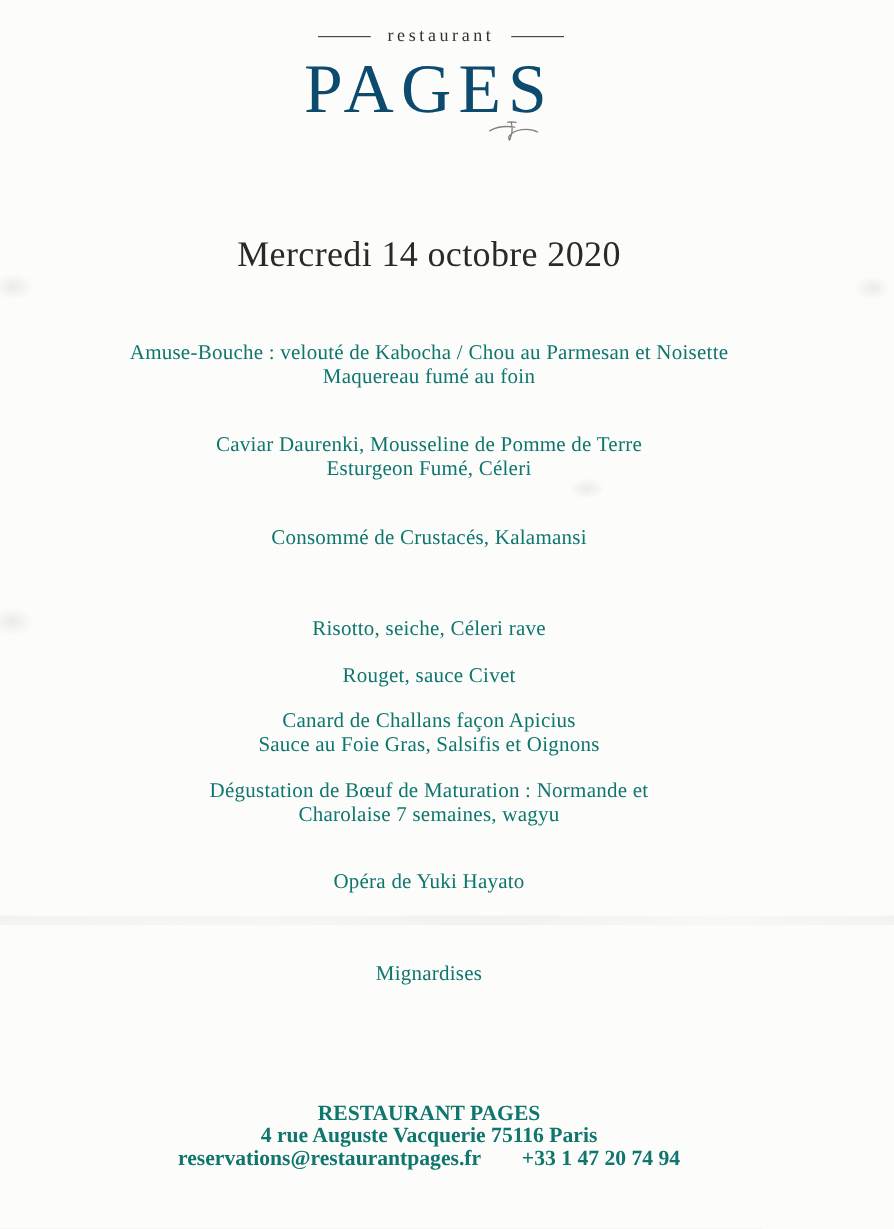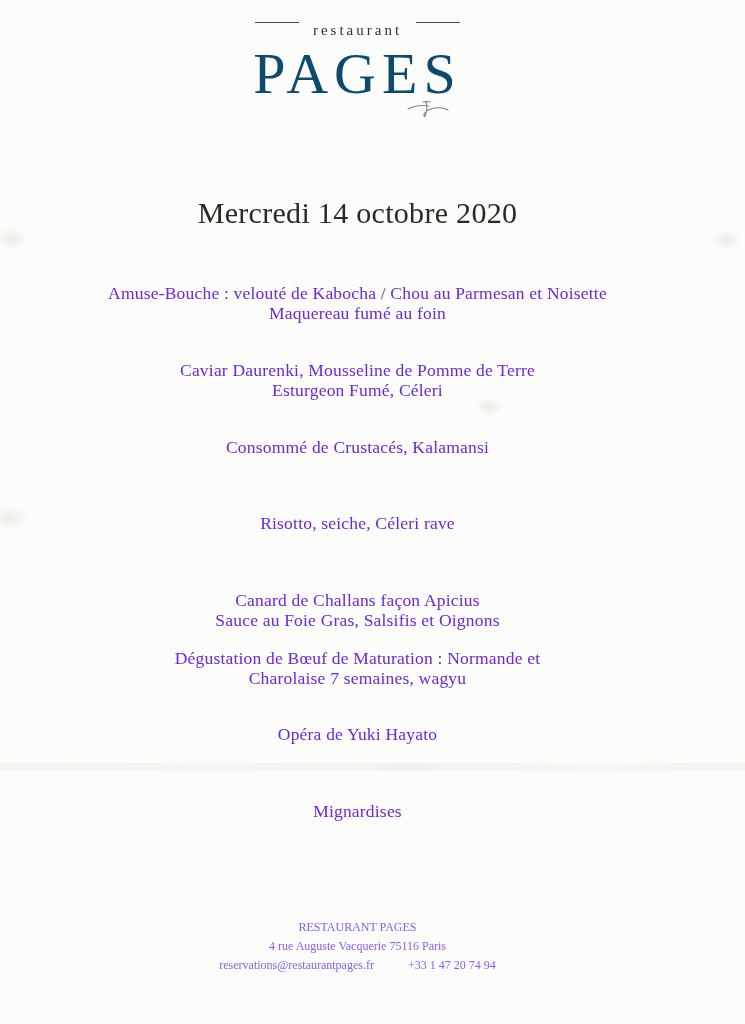--- a/index.html
+++ b/index.html
@@ -20,26 +20,27 @@
   .block{
     position:absolute;
     left:0;
     width:715px;
     text-align:center;
   }
   
   .brand-row{
     top:22px;
     display:flex;
-    align-items:flex-start;
+    align-items:center;
     justify-content:center;
     gap:14px;
     letter-spacing:3px;
     font-size:15px;
     color:#33312e;
+    padding-left:10px;
   }
   .rule{
     display:inline-block;
     width:44px;height:1px;
     background:#4a4845;
   }
   .logo{
     top:44px;
     font-size:58px;
     letter-spacing:6px;
@@ -57,37 +58,38 @@
     top:196px;
     font-size:30px;
     color:#2b2926;
     letter-spacing:.3px;
   }
   
   .course{
     font-size:17.5px;
     line-height:19.5px;
     letter-spacing:.2px;
-    color:#6d28d9;
+    color:#0f766e;
   }
   .c1{top:284px;}
   .c2{top:361px;}
   .c3{top:438px;}
   .c4{top:514px;}
   .c5{top:553px;}
   .c6{top:591px;}
   .c7{top:649px;}
   .c8{top:725px;}
   .c9{top:802px;}
   
   .footer{
     top:918px;
-    font-size:12px;
+    font-size:18px;
     line-height:19px;
-    color:#8b5cf6;
+    color:#0f766e;
+    font-weight:bold;
   }
   .footer .contact span{display:inline-block;}
   .footer .contact .phone{margin-left:34px;}
   
   .streak{
     position:absolute;
     left:0;top:763px;
     width:745px;height:8px;
     background:linear-gradient(90deg,#f1f0ed 0%,#f5f4f1 30%,#efeeeb 55%,#f7f6f3 80%,#f1f0ed 100%);
     opacity:.75;
@@ -134,20 +136,23 @@
   </section>
 
   <section class="block course c3">
     <div>Consommé de Crustacés, Kalamansi</div>
   </section>
 
   <section class="block course c4">
     <div>Risotto, seiche, Céleri rave</div>
   </section>
 
+  <section class="block course c5">
+    <div>Rouget, sauce Civet</div>
+  </section>
 
   <section class="block course c6">
     <div>Canard de Challans façon Apicius</div>
     <div>Sauce au Foie Gras, Salsifis et Oignons</div>
   </section>
 
   <section class="block course c7">
     <div>Dégustation de Bœuf de Maturation : Normande et</div>
     <div>Charolaise 7 semaines, wagyu</div>
   </section>

